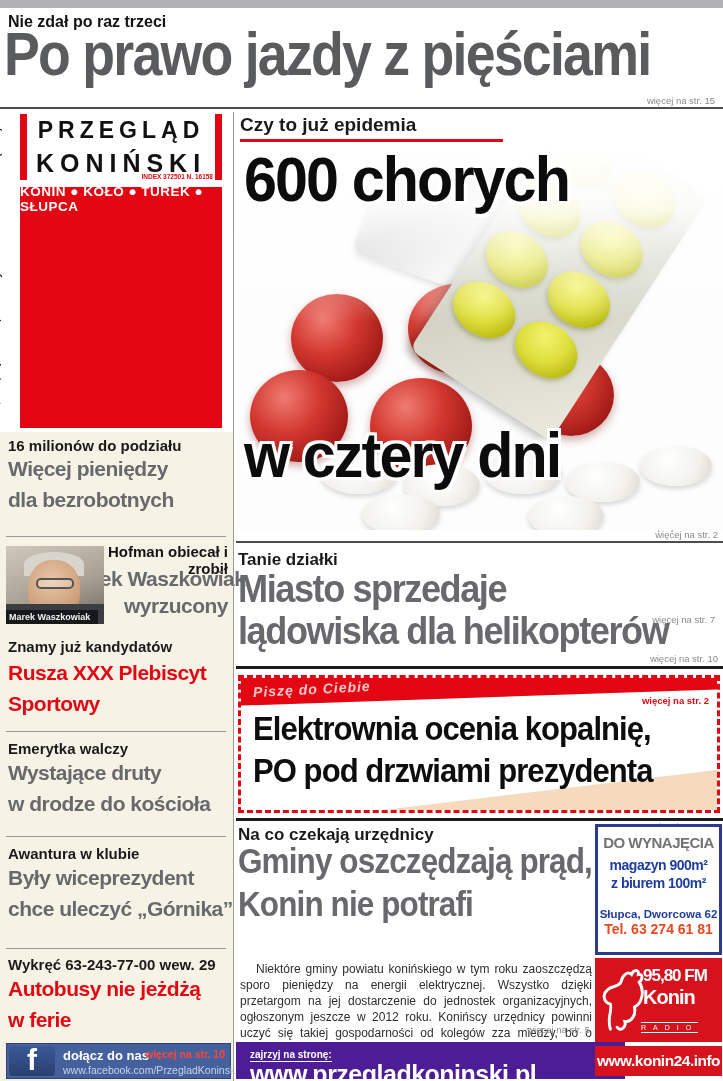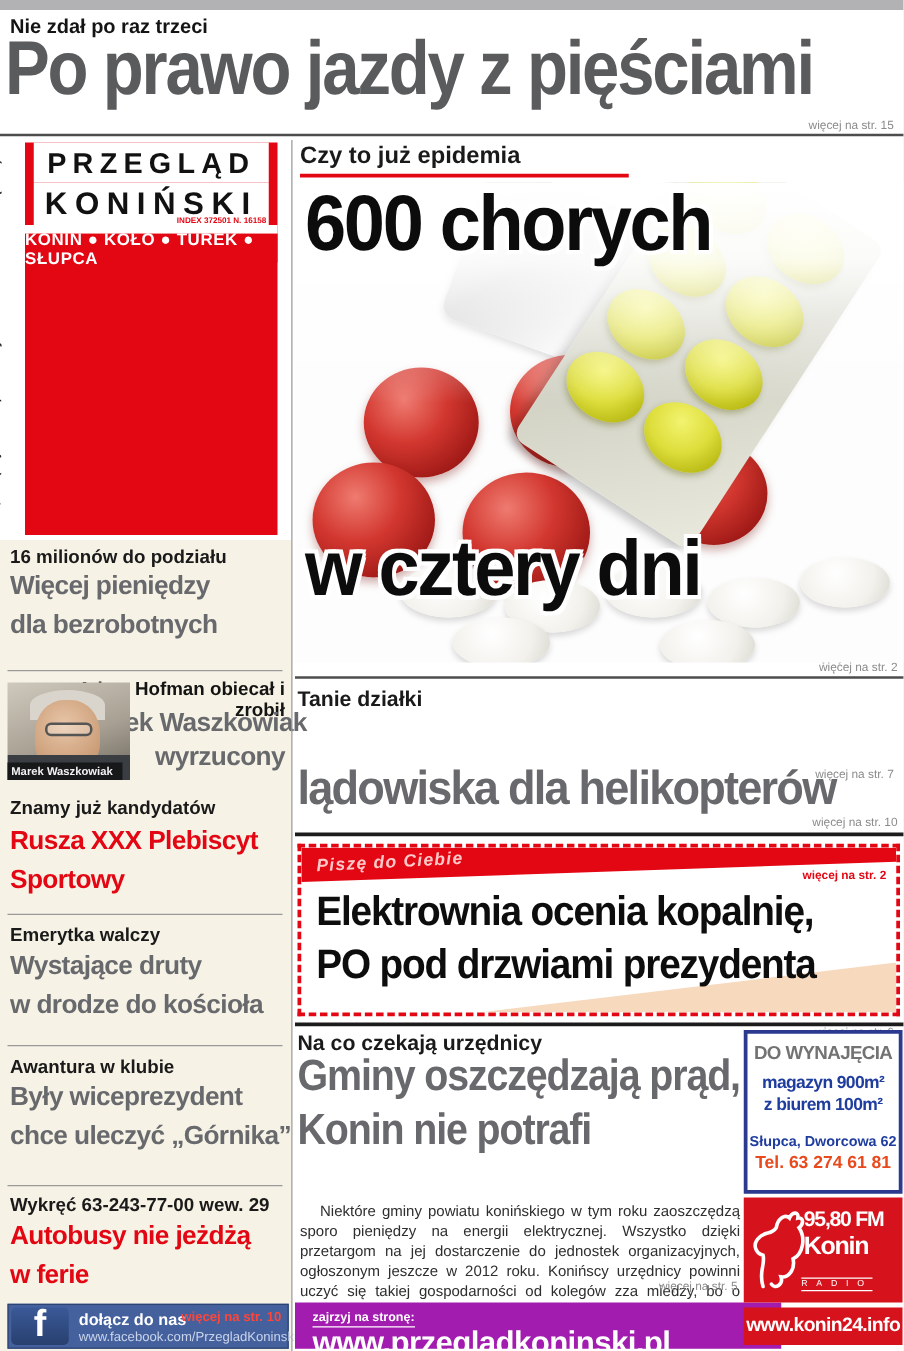--- a/index.html
+++ b/index.html
@@ -102,21 +102,21 @@
     clip-path:polygon(0 100%,100% 0,100% 100%);}
   .redbox-hl{position:absolute;left:12px;font-size:33px;line-height:1;letter-spacing:-1px;color:#0d0d0d;font-weight:bold;white-space:nowrap;}
 
   #rule4{left:236px;top:818px;width:487px;}
   #power-kicker{left:238px;top:825px;font-size:17px;font-weight:bold;}
   .power-hl{left:238px;font-size:35px;line-height:1;letter-spacing:-1px;}
   #power-body{left:240px;top:962px;width:352px;font-size:12px;line-height:1.33;text-align:justify;
     color:#2e2e2e;text-indent:16px;}
   #power-more{left:440px;top:1024px;width:150px;}
 
-  #webbar{left:236px;top:1042px;width:389px;height:37px;background:#a21caf;color:#fff;padding:2px 0 0 14px;}
+  #webbar{left:236px;top:1042px;width:389px;height:37px;background:#4c1d95;color:#fff;padding:2px 0 0 14px;}
   #webbar-label{font-size:10px;font-weight:bold;border-bottom:1px solid #fff;display:inline-block;padding-bottom:1px;}
   #webbar-url{font-size:25px;font-weight:bold;letter-spacing:-0.5px;line-height:1;margin-top:0px;}
 
   
   #ad-rent{left:595px;top:824px;width:127px;height:131px;background:#fff;border:3px solid #2b3a8f;
     text-align:center;padding-top:7px;}
   #ad-rent-title{color:#737373;font-weight:bold;font-size:15px;letter-spacing:-0.5px;}
   .ad-rent-line{color:#1f3d9e;font-weight:bold;font-size:14px;letter-spacing:-0.5px;line-height:1.25;}
   #ad-rent-addr{color:#1f3d9e;font-weight:bold;font-size:11.5px;margin-top:16px;}
   #ad-rent-tel{color:#e8491d;font-weight:bold;font-size:14px;margin-top:1px;}
@@ -256,20 +256,21 @@
     <div class="tab-white" style="left:126px;top:348px;width:78px;height:40px;"></div>
     <div class="tab-white" style="left:292px;top:350px;width:76px;height:40px;"></div>
     <div id="photo-fade"></div>
     <div class="main-hl" style="top:2px;"><span class="sx" style="transform:scaleX(0.94);">600 chorych</span></div>
     <div class="main-hl" style="top:278px;"><span class="sx" style="transform:scaleX(0.94);">w cztery dni</span></div>
   </div>
   <div id="main-more" class="abs more">więcej na str. 2</div>
   <div id="rule2" class="abs rule"></div>
 
   <div id="heli-kicker" class="abs">Tanie działki</div>
+  <div class="abs heli-hl hl-gray nowrap" style="top:570px;"><span class="sx" style="transform:scaleX(0.95);">Miasto sprzedaje</span></div>
   <div class="abs heli-hl hl-gray nowrap" style="top:612px;"><span class="sx" style="transform:scaleX(0.95);">lądowiska dla helikopterów</span></div>
   <div id="heli-more" class="abs more">więcej na str. 10</div>
   <div id="rule3" class="abs thickrule"></div>
 
   <div id="redbox" class="abs">
     <div id="redbox-wedge"></div>
     <div id="redbox-banner"></div>
     <div id="redbox-label">Piszę do Ciebie</div>
     <div id="redbox-more">więcej na str. 2</div>
     <div class="redbox-hl" style="top:34px;"><span class="sx" style="transform:scaleX(0.94);">Elektrownia ocenia kopalnię,</span></div>

